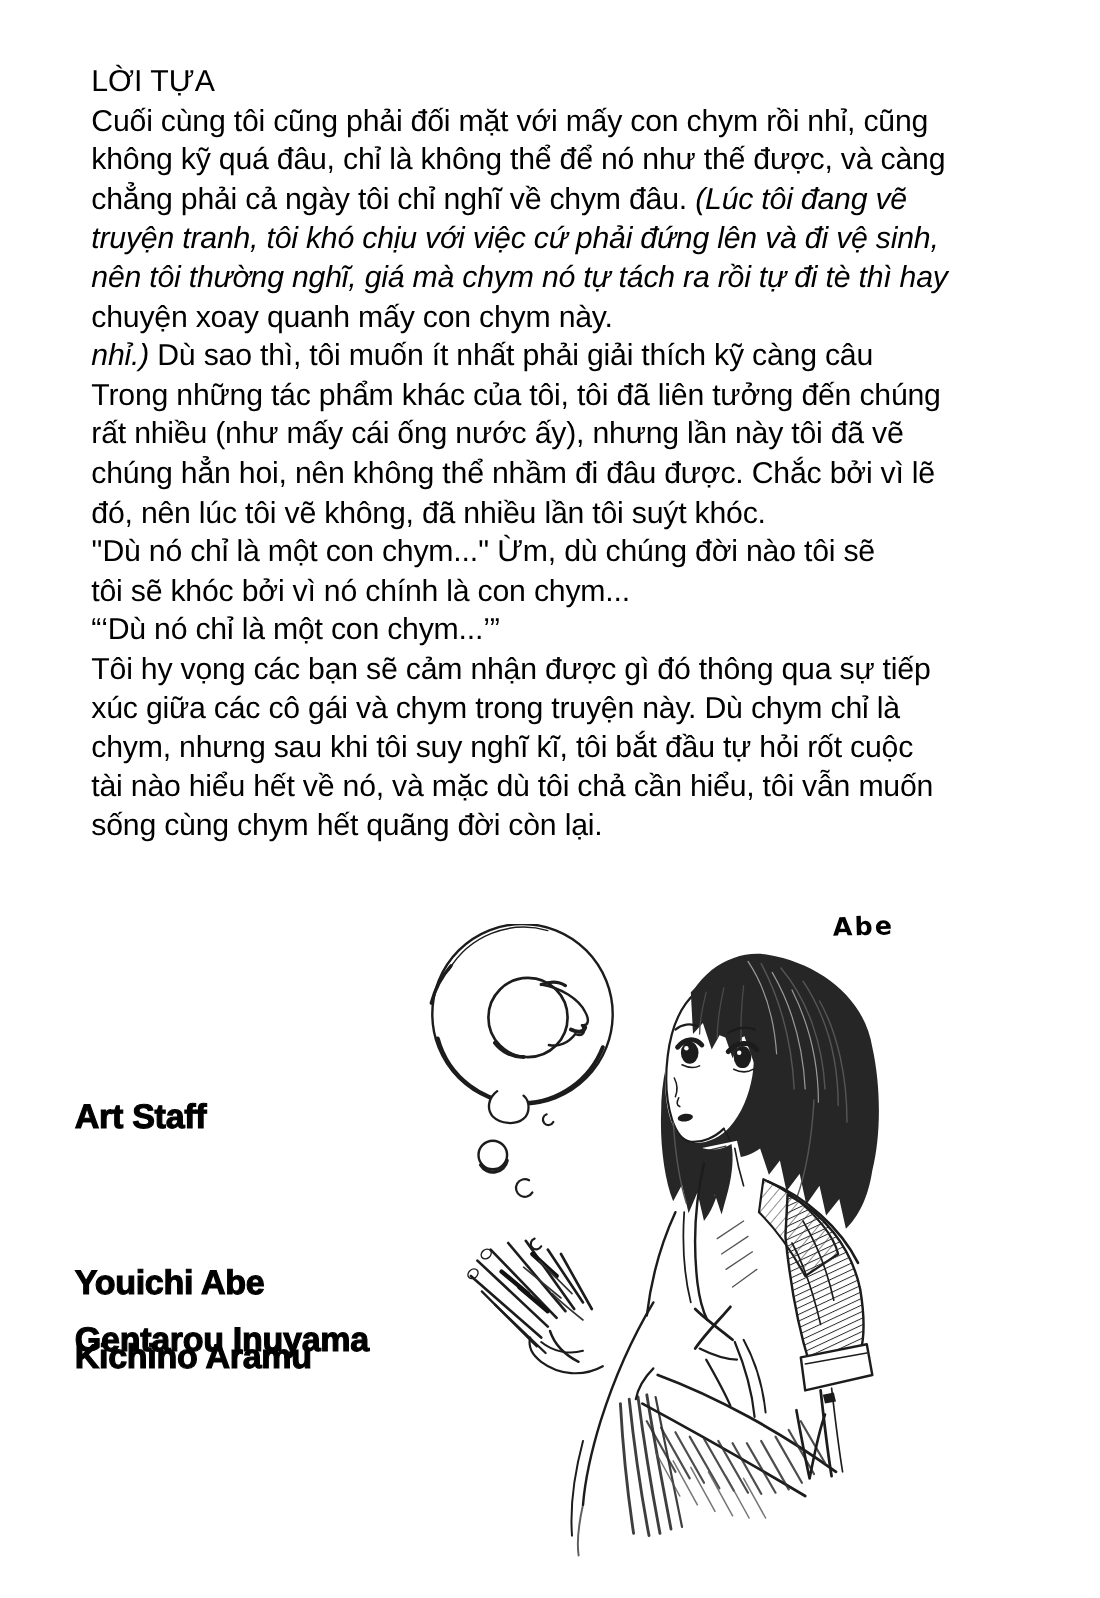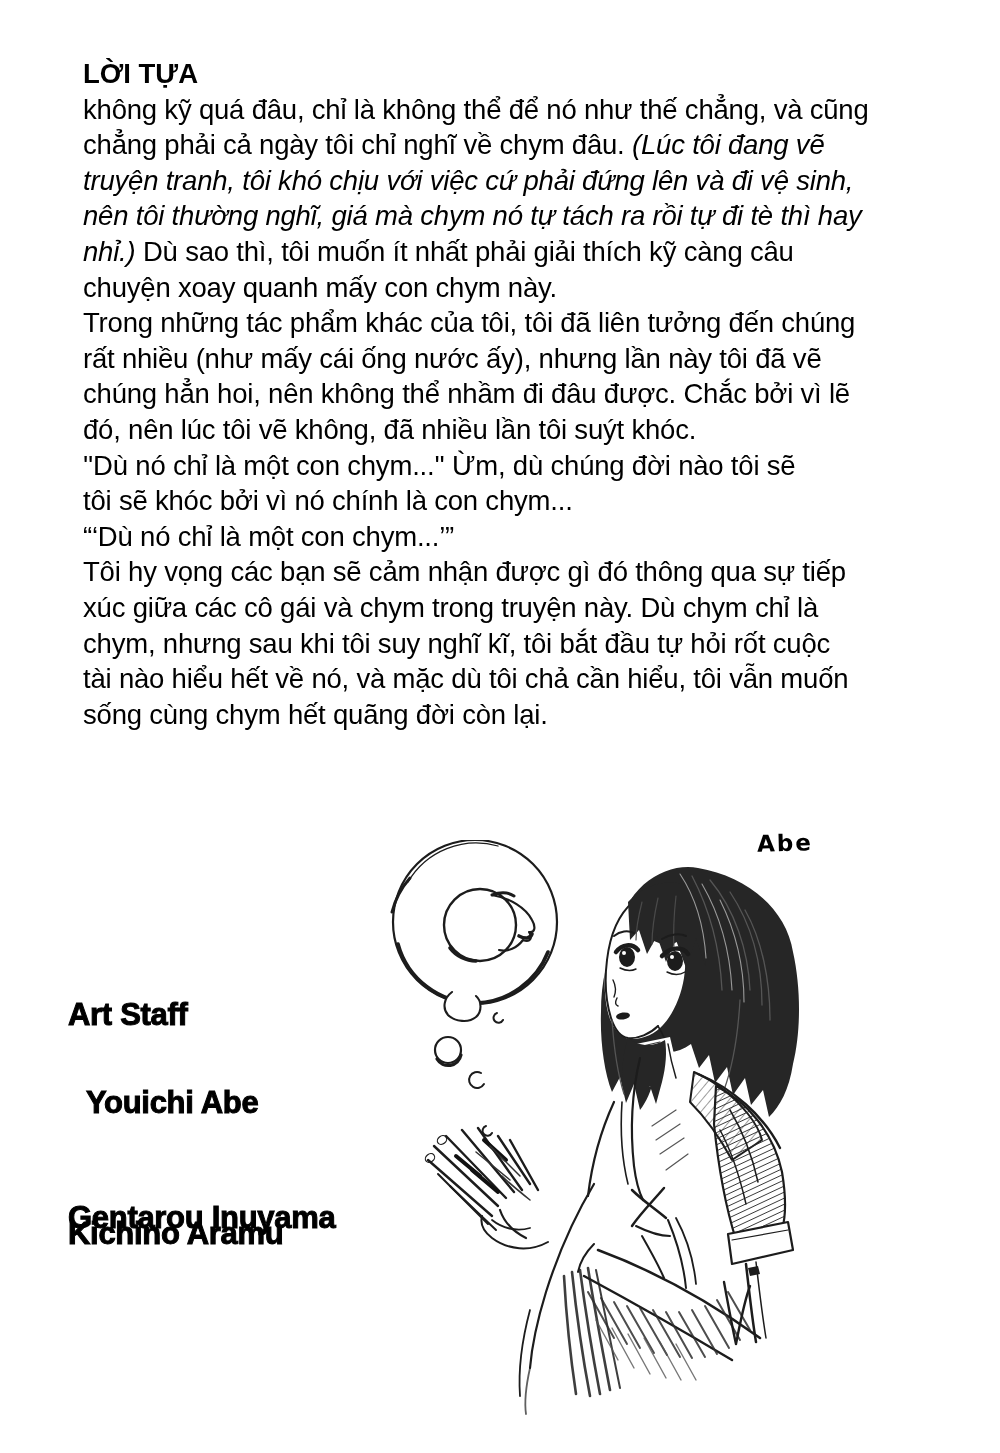--- a/index.html
+++ b/index.html
@@ -6,53 +6,54 @@
   .page{
     position:relative;width:1000px;height:1453px;background:#ffffff;
     overflow:hidden;color:#000;
     font-family:"Liberation Sans",sans-serif;
   }
   .preface{
     position:absolute;left:83px;top:56px;width:870px;
     font-size:27.5px;line-height:35.6px;letter-spacing:-0.2px;
     white-space:nowrap;color:#000;
   }
-  .pheading{font-weight:bold;letter-spacing:0;}
+  .pheading{font-weight:normal;letter-spacing:0;}
   .pline .it{font-style:italic;}
   .signature{
     position:absolute;left:757px;top:830px;
     font-family:"DejaVu Sans",sans-serif;font-size:23px;font-weight:600;
     letter-spacing:2px;transform:rotate(-1.5deg);
   }
   .credit{
     position:absolute;left:68px;
     font-family:"Liberation Sans",sans-serif;font-weight:700;
     font-size:31px;letter-spacing:-0.3px;
     -webkit-text-stroke:1px #000;
   }
   .credit-heading{top:997px;text-align:right;}
-  .credit-1{top:1085px;margin-left:18px;}
+  .credit-1{top:1148px;}
   .credit-2{top:1200px;}
   .credit-3{top:1216px;}
   .sketch{position:absolute;left:380px;top:840px;width:600px;height:613px;}
 </style>
 </head>
 <body>
 
 <div class="page">
 
   <div class="preface">
     <div class="pheading">LỜI TỰA</div>
     <div>
-        <div class="pline"><span>không kỹ quá đâu, chỉ là không thể để nó như thế chẳng, và cũng</span></div>
+        <div class="pline"><span>Cuối cùng tôi cũng phải đối mặt với mấy con chym rồi nhỉ, cũng</span></div>
+        <div class="pline"><span>không kỹ quá đâu, chỉ là không thể để nó như thế được, và càng</span></div>
         <div class="pline"><span>chẳng phải cả ngày tôi chỉ nghĩ về chym đâu. </span><span class="it">(Lúc tôi đang vẽ</span></div>
         <div class="pline"><span class="it">truyện tranh, tôi khó chịu với việc cứ phải đứng lên và đi vệ sinh,</span></div>
         <div class="pline"><span class="it">nên tôi thường nghĩ, giá mà chym nó tự tách ra rồi tự đi tè thì hay</span></div>
+        <div class="pline"><span>chuyện xoay quanh mấy con chym này.</span></div>
         <div class="pline"><span class="it">nhỉ.)</span><span> Dù sao thì, tôi muốn ít nhất phải giải thích kỹ càng câu</span></div>
-        <div class="pline"><span>chuyện xoay quanh mấy con chym này.</span></div>
         <div class="pline"><span>Trong những tác phẩm khác của tôi, tôi đã liên tưởng đến chúng</span></div>
         <div class="pline"><span>rất nhiều (như mấy cái ống nước ấy), nhưng lần này tôi đã vẽ</span></div>
         <div class="pline"><span>chúng hẳn hoi, nên không thể nhầm đi đâu được. Chắc bởi vì lẽ</span></div>
         <div class="pline"><span>đó, nên lúc tôi vẽ không, đã nhiều lần tôi suýt khóc.</span></div>
         <div class="pline"><span>''Dù nó chỉ là một con chym...'' Ừm, dù chúng đời nào tôi sẽ</span></div>
         <div class="pline"><span>tôi sẽ khóc bởi vì nó chính là con chym...</span></div>
         <div class="pline"><span>“‘Dù nó chỉ là một con chym...’”</span></div>
         <div class="pline"><span>Tôi hy vọng các bạn sẽ cảm nhận được gì đó thông qua sự tiếp</span></div>
         <div class="pline"><span>xúc giữa các cô gái và chym trong truyện này. Dù chym chỉ là</span></div>
         <div class="pline"><span>chym, nhưng sau khi tôi suy nghĩ kĩ, tôi bắt đầu tự hỏi rốt cuộc</span></div>

